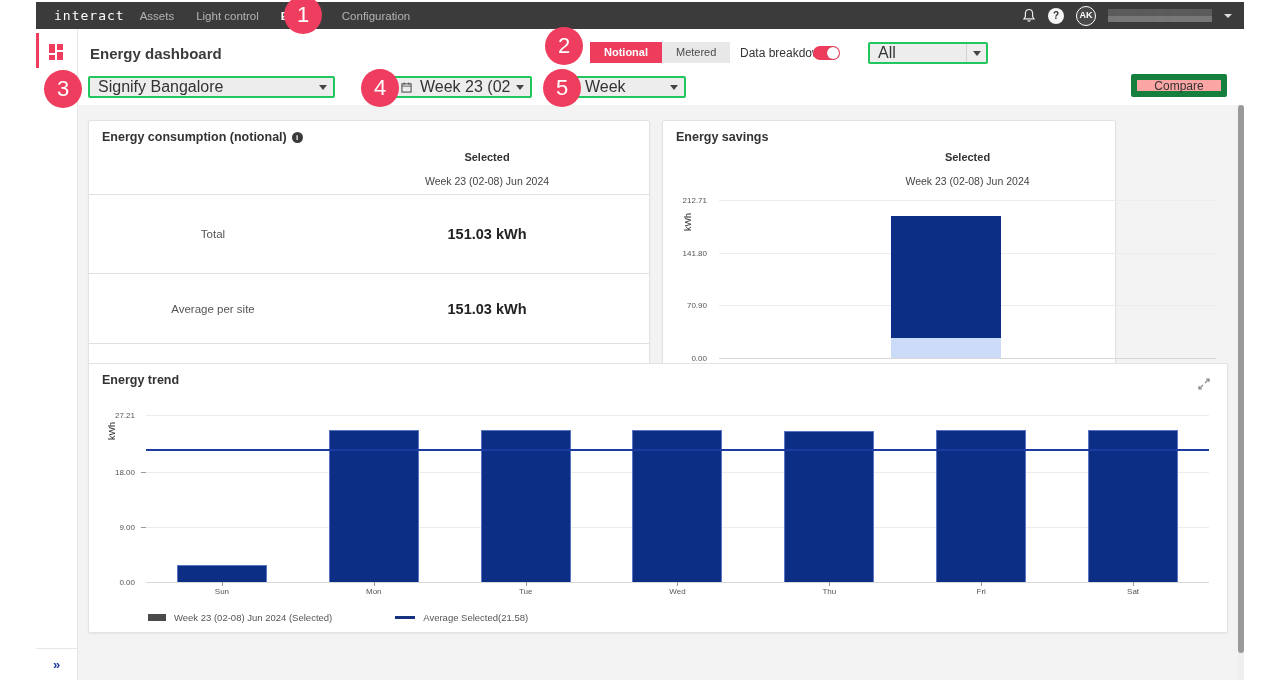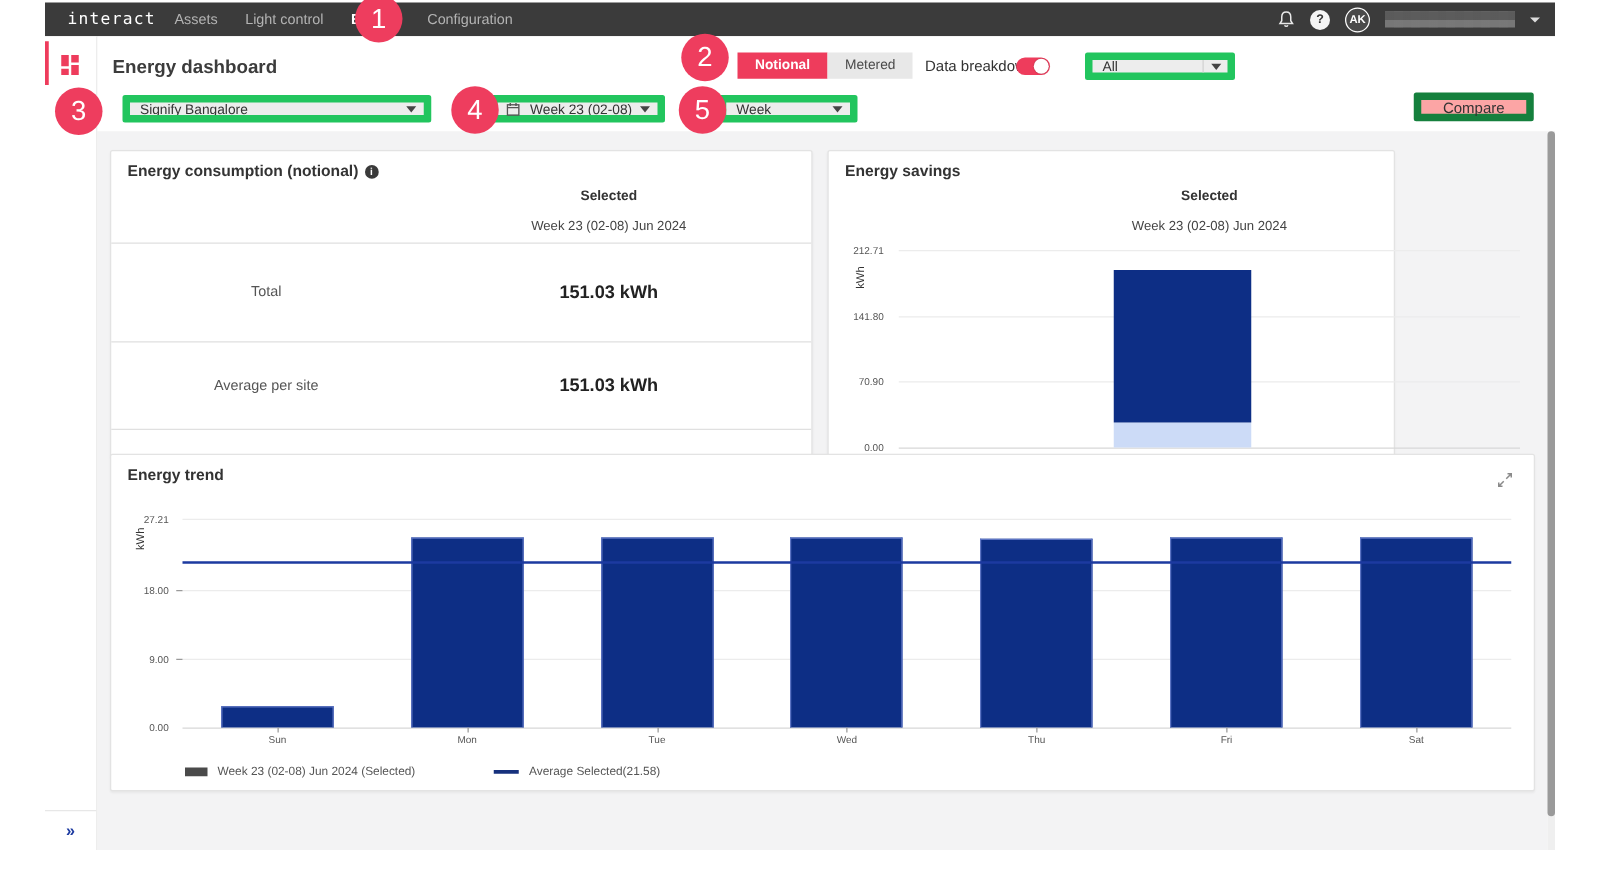--- a/index.html
+++ b/index.html
@@ -45,30 +45,30 @@
   .seg-group { position:absolute; display:inline-flex; }
   .seg { font-size:11px; padding:0 14px; height:21px; line-height:21px; background:#e8e8e8;
          color:#4a4a4a; cursor:pointer; text-align:center; }
   .seg.sel-pink { background:#ee3c5c; color:#fff; font-weight:bold; }
   .mode-toggle { left:512px; top:13px; }
   .db-label { position:absolute; left:662px; top:17px; font-size:12px; color:#333; }
   .switch { position:absolute; left:735px; top:17px; width:27px; height:14px; border-radius:8px;
             background:#ee3c5c; cursor:pointer; }
   .switch .knob { position:absolute; right:1px; top:1px; width:12px; height:12px; border-radius:50%;
                   background:#fff; box-shadow:0 0 1px rgba(0,0,0,.4); }
-  .dropdown { position:absolute; height:22px; background:#ededed; border:6px solid #22c55e;
-              border-radius:2px; display:flex; font-size:11px; color:#333; cursor:pointer; }
+  .dropdown { position:absolute; height:22px; background:#ededed; border:2px solid #22c55e;
+              border-radius:2px; display:flex; align-items:center; font-size:16px; color:#333; cursor:pointer; }
   .dropdown .dd-text { flex:1; padding:0 8px; white-space:nowrap; overflow:hidden; }
   .dropdown .dd-caretbox { width:20px; height:100%; border-left:1px solid #d2d2d2;
                            display:flex; align-items:center; justify-content:center; }
   .dropdown .dd-caretbox.noborder { border-left:none; }
   .caret-dark { width:0; height:0; border-left:4px solid transparent; border-right:4px solid transparent;
                 border-top:5px solid #444; }
   .dd-all   { left:790px; top:13px; width:120px; }
-  .dd-site  { left:20px;  top:47px; width:247px; }
+  .dd-site  { left:10px;  top:47px; width:247px; }
   .dd-date  { left:314px; top:47px; width:140px; }
   .dd-week  { left:497px; top:47px; width:111px; }
   .cal-icon { margin-left:7px; flex:0 0 auto; }
   .compare-btn { position:absolute; left:1053px; top:45px; width:96px; height:23px; background:#fca5a5;
                  border:6px solid #15803d; border-radius:2px; font-size:12px; color:#333;
                  display:flex; align-items:center; justify-content:center; cursor:pointer; }
 
   
   .content { position:absolute; left:78px; top:105px; width:1160px; height:575px; background:#f3f3f4; }
   .card { position:absolute; background:#fff; border:1px solid #e3e3e3; border-radius:2px;

